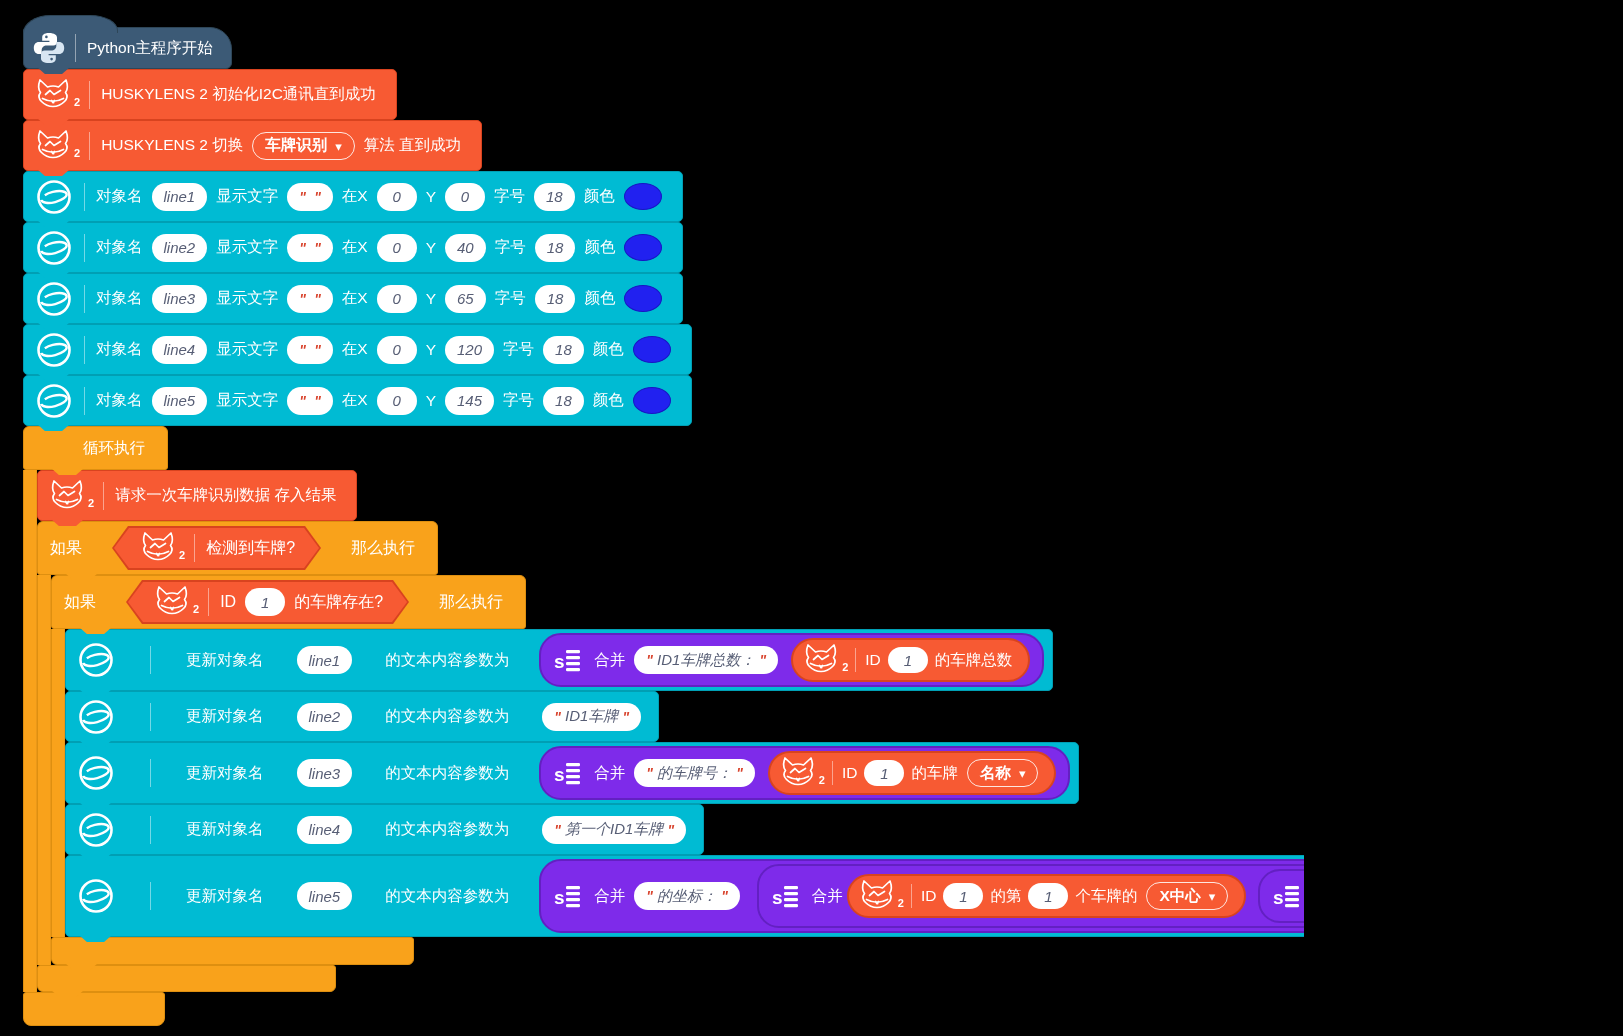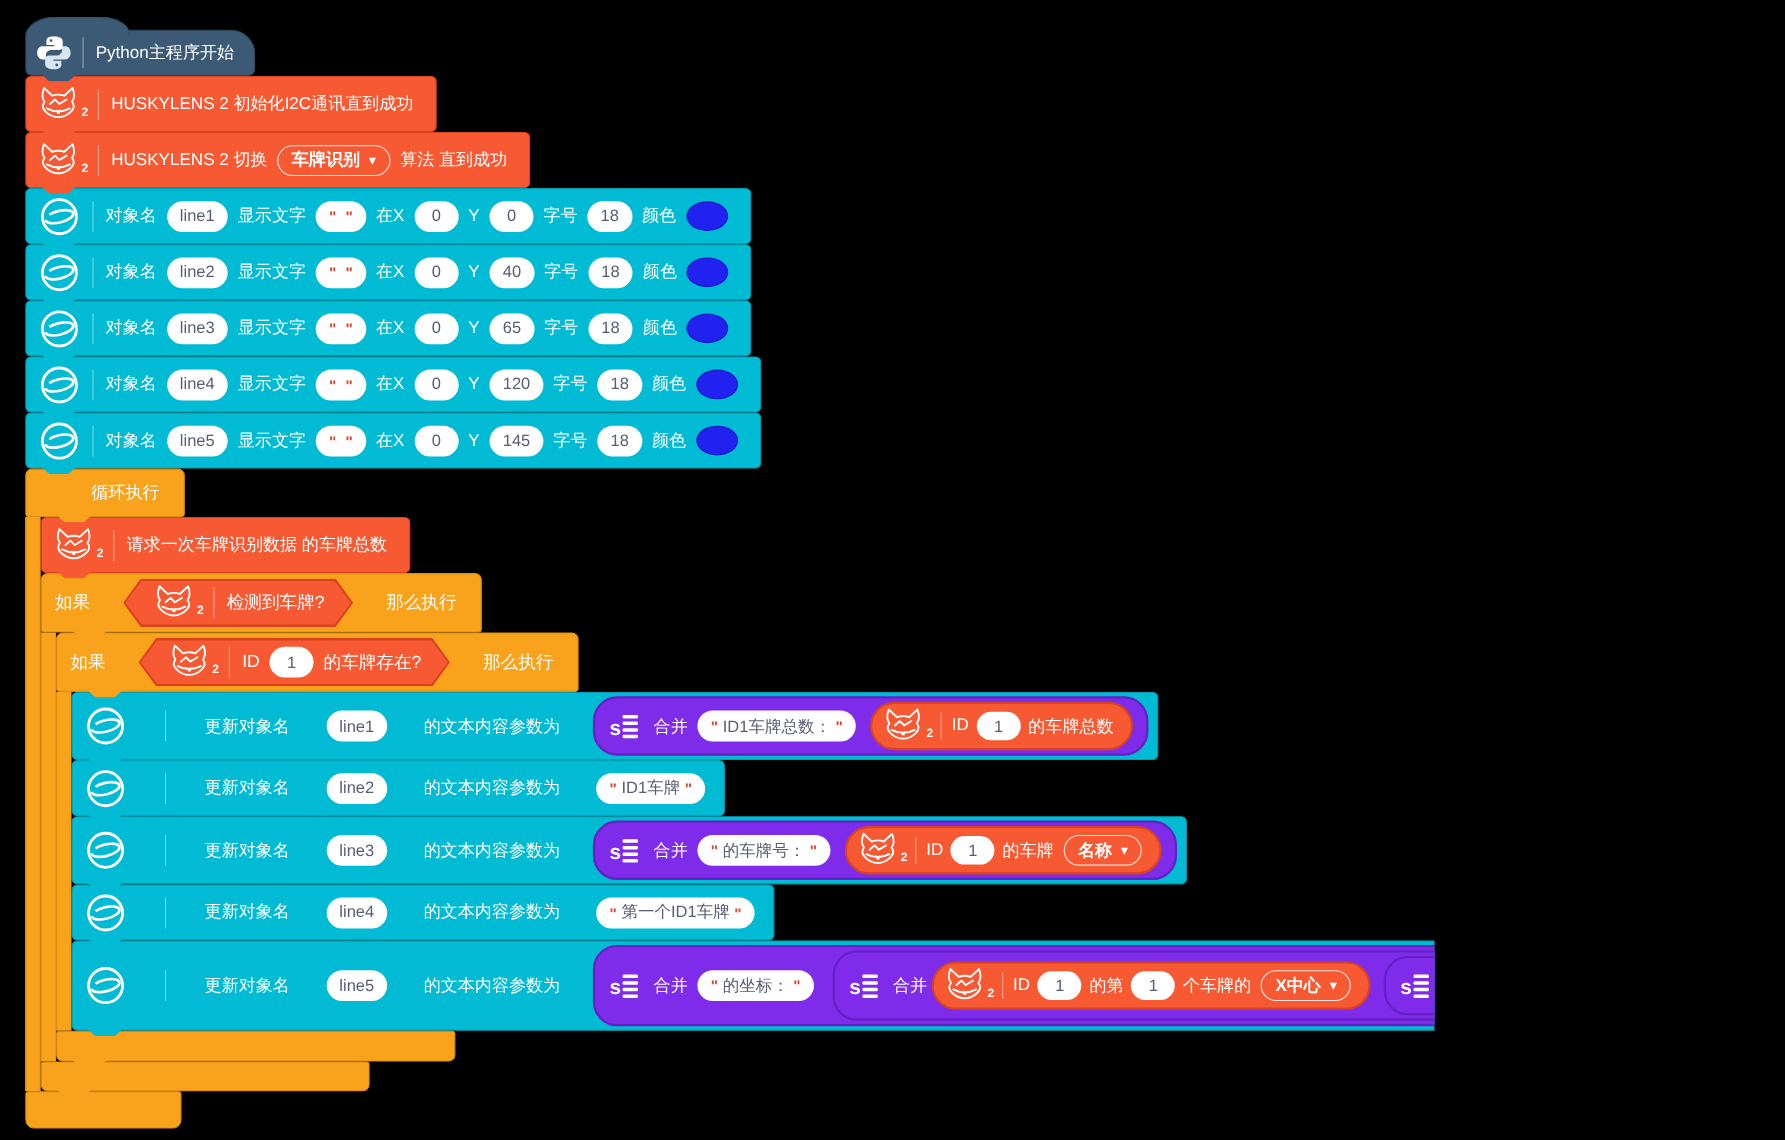--- a/index.html
+++ b/index.html
@@ -32,21 +32,21 @@
                  border-radius:46px 46px 0 0 / 30px 26px 0 0; }
 
   
   .stmt { border-radius:5px; min-height:51px; padding:3px 20px 3px 9px; }
   .husky { background:#F75A33; border:1px solid #D8431F; }
   .disp  { background:#00BBD3; border:1px solid #009FB4; }
 
   
   .oval { display:inline-flex; align-items:center; justify-content:center; background:#fff;
           color:#575E75; border-radius:999px; min-height:28px; min-width:44px;
-          padding:2px 12px; font-size:15px; margin:0 9px; white-space:pre; }
+          padding:2px 12px; font-size:15px; margin:0 9px; white-space:pre;font-style:italic; }
   .oval.num { min-width:40px; }
   .oval.str .q { color:#D9452F; font-weight:bold; font-size:14px; }
   .oval.str .s { white-space:pre; }
   .swatch { display:inline-block; width:38px; height:27px; border-radius:50%;
             background:#2121F0; border:1px solid #1717C4; margin-left:9px; }
 
   
   .dd { display:inline-flex; align-items:center; gap:8px; border:1.5px solid rgba(255,255,255,.85);
         border-radius:14px; min-height:28px; padding:2px 12px; margin:0 9px; white-space:pre;font-weight:bold; }
   .dd .arr::after { content:"▾"; font-size:13px; }
@@ -268,21 +268,21 @@
           <span class="icon">
   <svg width="40" height="36" viewBox="0 0 40 36" fill="none" stroke="#fff" stroke-width="1.7" stroke-linejoin="round" stroke-linecap="round">
     <path d="M7 3 L14.5 10 Q20 8 25.5 10 L33 3 Q36 11 32.5 15.5 Q36 20 31.5 24.5 Q26.5 29.5 20 29.5 Q13.5 29.5 8.5 24.5 Q4 20 7.5 15.5 Q4 11 7 3 Z"></path>
     <path d="M12.5 17.5 L17 13.5 L21 17.5 L27.5 13.5"></path>
     <path d="M9.5 21.5 Q20 27 30.5 21.5"></path>
     <path d="M18.5 23.5 l2.2 2.2 M21.5 23.5 l-2 2"></path>
   </svg>
 </span>
               <span class="sub2">2</span>
           <span class="sep"></span>
-          <span class="lbl">请求一次车牌识别数据 的车牌总数</span>
+          <span class="lbl">请求一次车牌识别数据 存入结果</span>
           <i class="tab"></i>
         </div>
 
         <div class="cblk">
           <div class="c-head if-head">
             <span class="lbl">如果</span>
             <span class="hex-outer">
                   <span class="hex-inner">
               <span class="icon">
   <svg width="40" height="36" viewBox="0 0 40 36" fill="none" stroke="#fff" stroke-width="1.7" stroke-linejoin="round" stroke-linecap="round">

